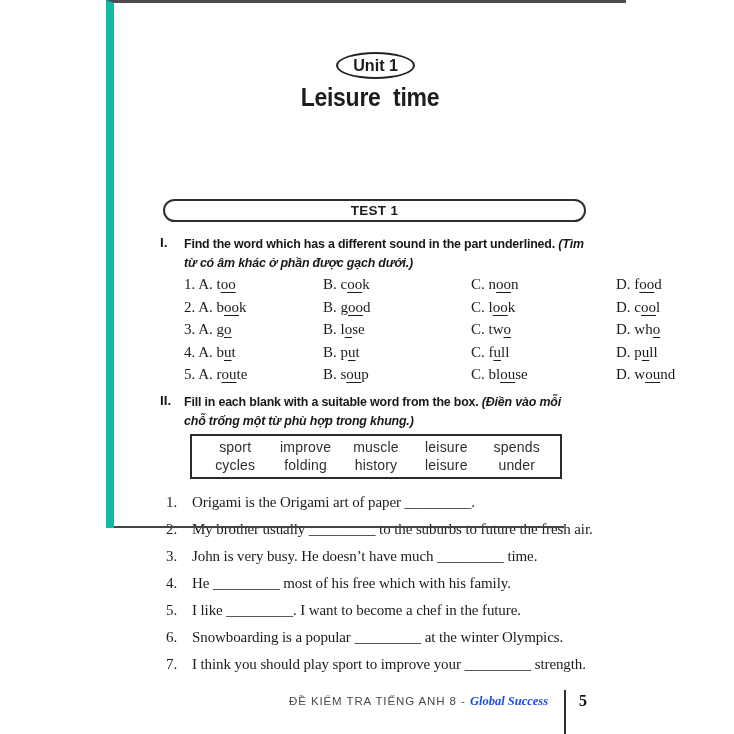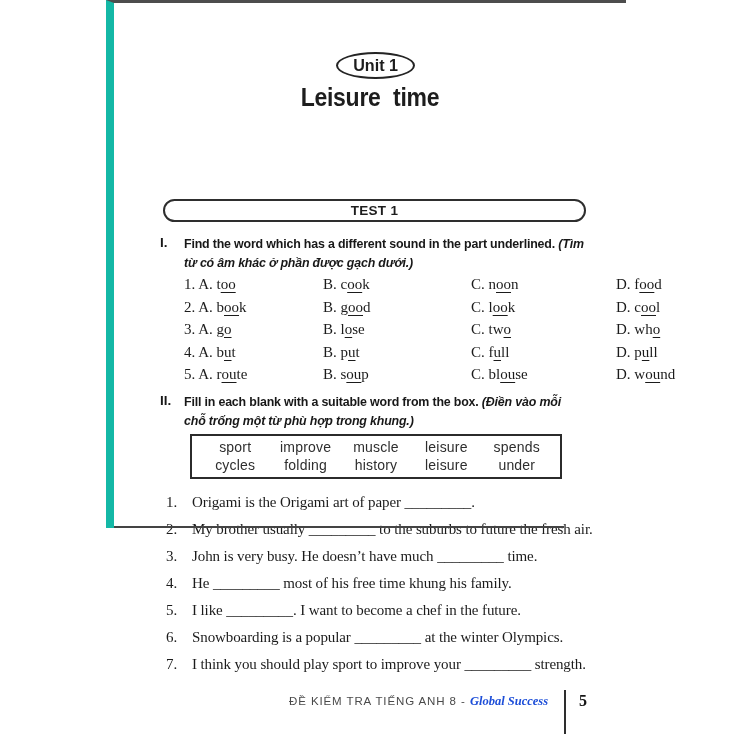--- a/index.html
+++ b/index.html
@@ -169,21 +169,21 @@
         <div class="sent">
           <div class="sent-num">2.</div>
           <div class="sent-text">My brother usually _________ to the suburbs to future the fresh air.</div>
         </div>
         <div class="sent">
           <div class="sent-num">3.</div>
           <div class="sent-text">John is very busy. He doesn’t have much _________ time.</div>
         </div>
         <div class="sent">
           <div class="sent-num">4.</div>
-          <div class="sent-text">He _________ most of his free time khung his family.</div>
+          <div class="sent-text">He _________ most of his free which with his family.</div>
         </div>
         <div class="sent">
           <div class="sent-num">5.</div>
           <div class="sent-text">I like _________. I want to become a chef in the future.</div>
         </div>
         <div class="sent">
           <div class="sent-num">6.</div>
           <div class="sent-text">Snowboarding is a popular _________ at the winter Olympics.</div>
         </div>
         <div class="sent">

